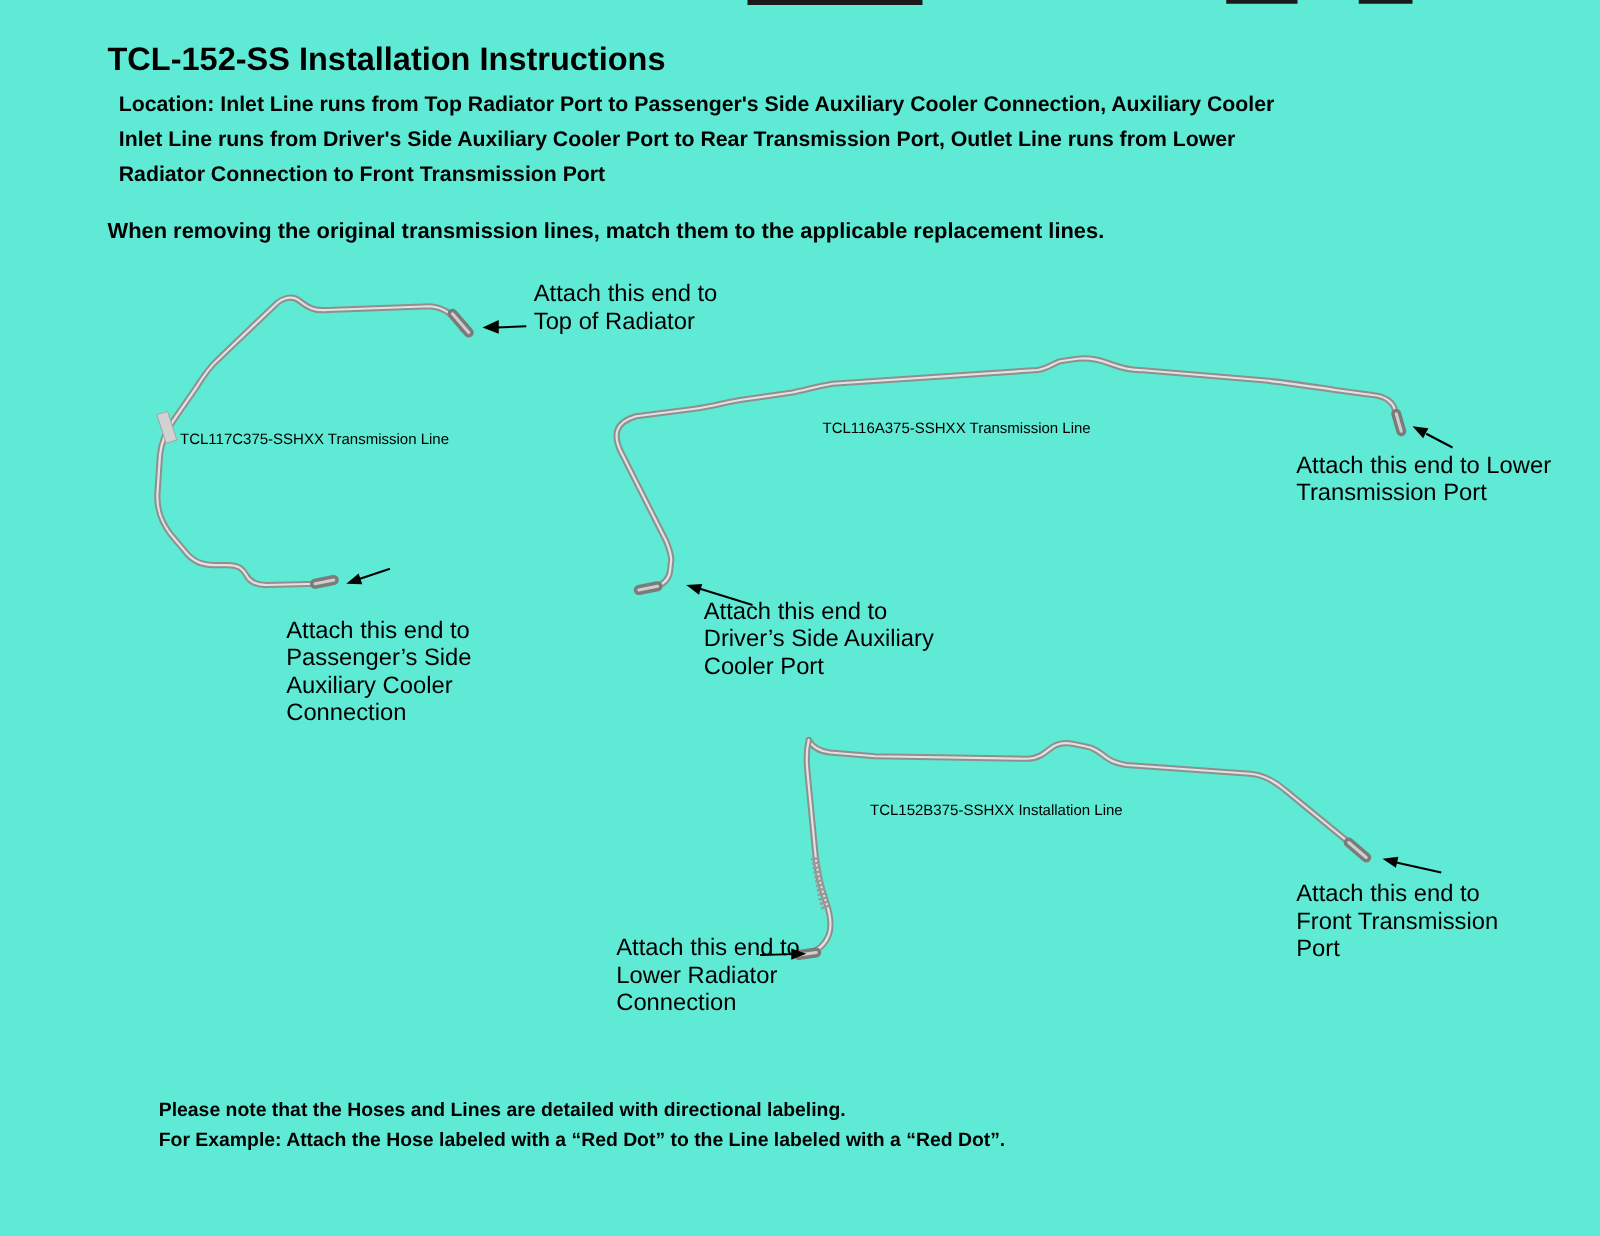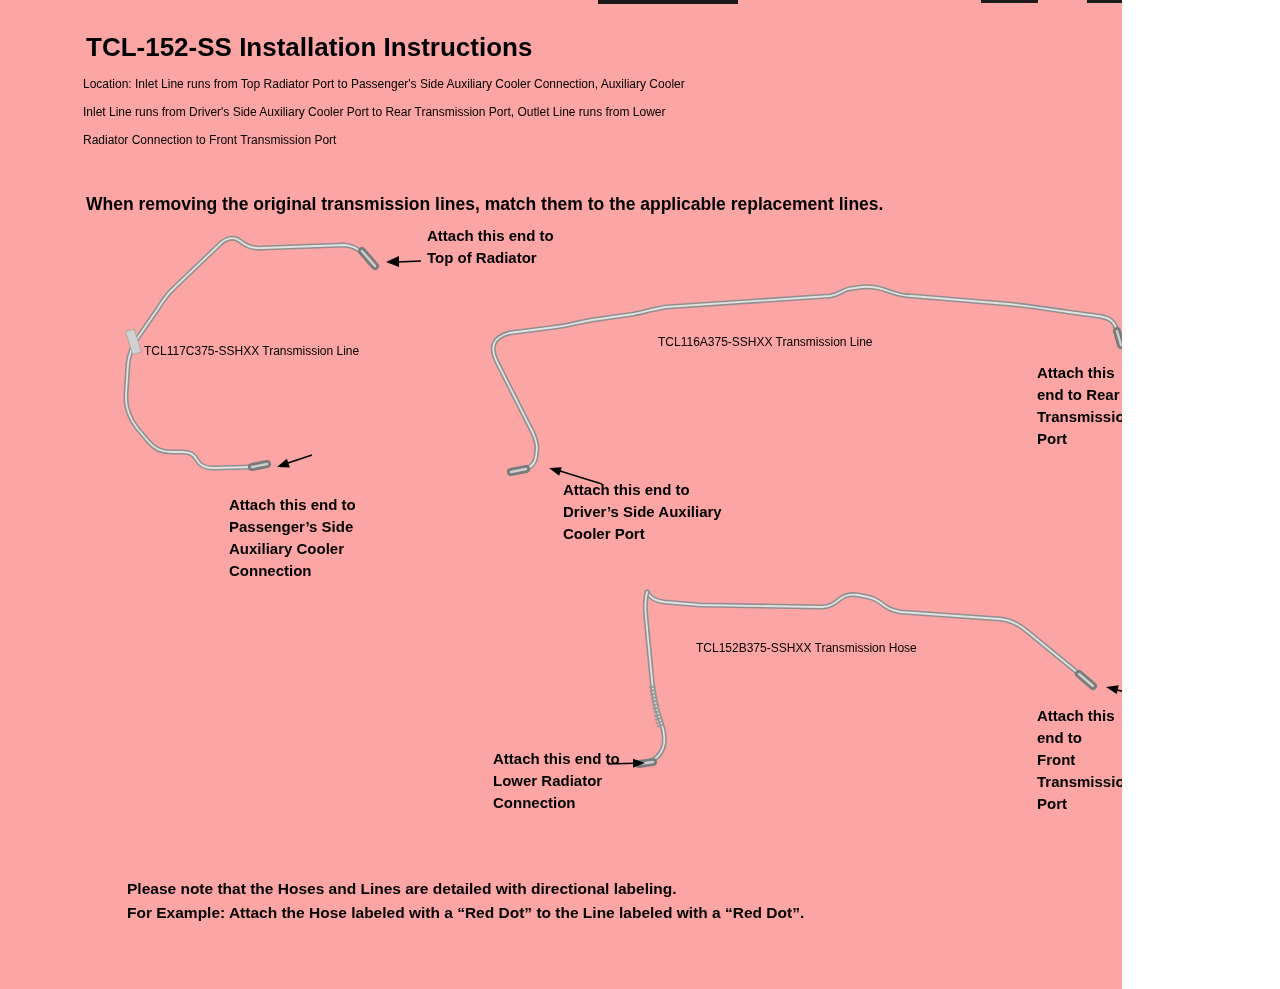--- a/index.html
+++ b/index.html
@@ -4,49 +4,49 @@
 <style>
   :root{
     --tube:#8f8f8f;
     --tube-hl:#e2e2e2;
     --ink:#000000;
   }
   *{box-sizing:border-box;}
   html,body{margin:0;padding:0;background:#ffffff;}
   .page{
     position:relative;
-    width:1122px;
+    width:1280px;
     height:989px;
-    background:#fca5a5;
+    background:#5eead4;
     font-family:"Liberation Sans", sans-serif;
     color:var(--ink);
     overflow:hidden;
   }
   .abs{position:absolute;}
   .title{
     left:86px; top:32px;
     font-size:26px; font-weight:700;
     letter-spacing:0;
   }
   .location{
-    left:83px; top:70px;
+    left:95px; top:70px;
     width:1100px;
-    font-size:12px; font-weight:400;
+    font-size:17px; font-weight:700;
     line-height:28px;
     white-space:pre-line;
   }
   .instruction{
     left:86px; top:174px;
-    font-size:17.5px; font-weight:700;margin-top:20px;
+    font-size:17.5px; font-weight:700;
   }
   .part-label{
     font-size:12px; font-weight:400;
   }
   .ann{
-    font-size:15px; font-weight:700;
+    font-size:19px; font-weight:400;
     line-height:22px;
     white-space:pre-line;
   }
   .footer-note{
     left:127px; top:877px;
     font-size:15.5px; font-weight:700;
     line-height:23.5px;
     white-space:pre-line;
   }
   .artifact{
@@ -131,29 +131,29 @@
       <polygon class="arrow-head" points="1106,687 1118.7,685.3 1116.7,694.1"></polygon>
     </g>
     <g>
       <path class="arrow-line" d="M 608 764 L 634 763.3"></path>
       <polygon class="arrow-head" points="645,763 633,758.7 633,767.7"></polygon>
     </g>
   </svg>
 
   <div class="abs part-label" style="left:144px; top:344px;">TCL117C375-SSHXX Transmission Line</div>
   <div class="abs part-label" style="left:658px; top:335px;">TCL116A375-SSHXX Transmission Line</div>
-  <div class="abs part-label" style="left:696px; top:641px;">TCL152B375-SSHXX Transmission Hose</div>
+  <div class="abs part-label" style="left:696px; top:641px;">TCL152B375-SSHXX Installation Line</div>
 
   <div class="abs ann" style="left:427px; top:225px;">Attach this end to
 Top of Radiator</div>
   <div class="abs ann" style="left:229px; top:494px;">Attach this end to
 Passenger’s Side
 Auxiliary Cooler
 Connection</div>
-  <div class="abs ann" style="left:1037px; top:362px;">Attach this end to Rear
+  <div class="abs ann" style="left:1037px; top:362px;">Attach this end to Lower
 Transmission Port</div>
   <div class="abs ann" style="left:563px; top:479px;">Attach this end to
 Driver’s Side Auxiliary
 Cooler Port</div>
   <div class="abs ann" style="left:1037px; top:705px;">Attach this end to
 Front Transmission
 Port</div>
   <div class="abs ann" style="left:493px; top:748px;">Attach this end to
 Lower Radiator
 Connection</div>

